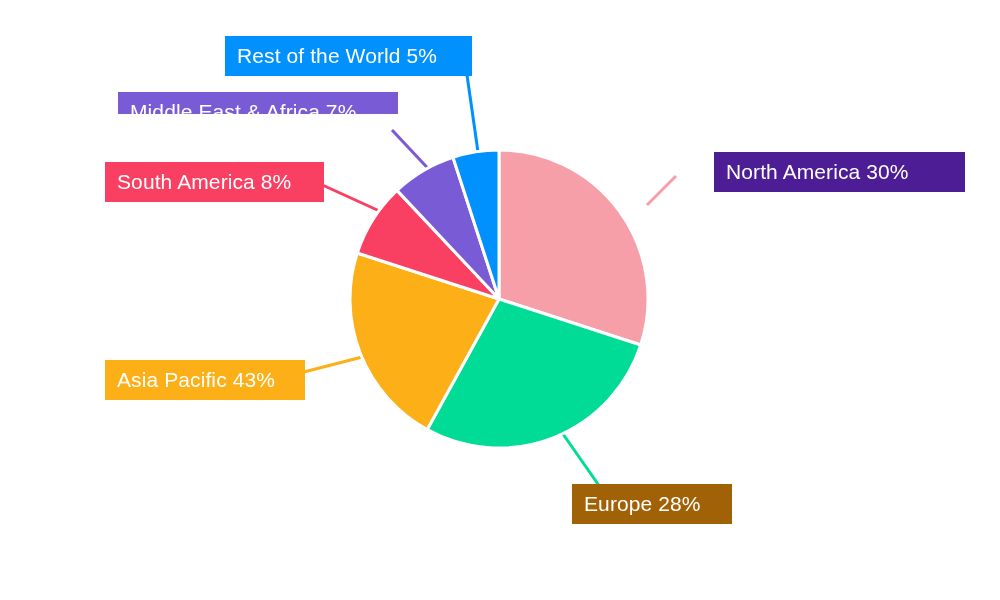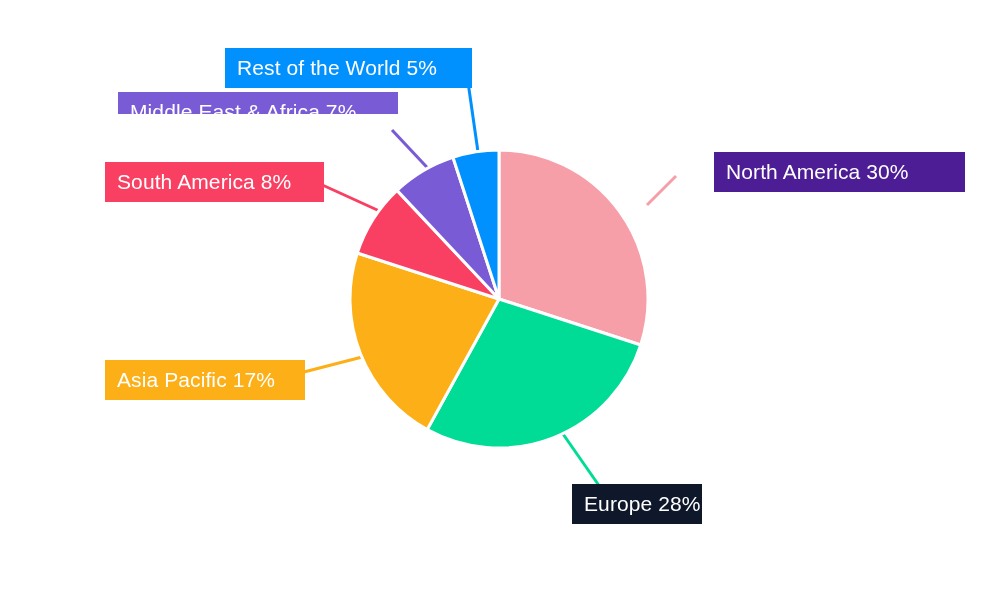--- a/index.html
+++ b/index.html
@@ -67,20 +67,20 @@
         <path d="M 499 299 L 640.71 345.04 A 149 149 0 0 1 427.22 429.57 Z" fill="#00DC96" class="slice-path"></path>
         <path d="M 499 299 L 427.22 429.57 A 149 149 0 0 1 357.29 252.96 Z" fill="#FCAF17" class="slice-path"></path>
         <path d="M 499 299 L 357.29 252.96 A 149 149 0 0 1 397.00 190.38 Z" fill="#FA4062" class="slice-path"></path>
         <path d="M 499 299 L 397.00 190.38 A 149 149 0 0 1 452.96 157.29 Z" fill="#7A5BD6" class="slice-path"></path>
         <path d="M 499 299 L 452.96 157.29 A 149 149 0 0 1 499.00 150.00 Z" fill="#0091FF" class="slice-path"></path>
       </g>
   </svg>
 
   <div id="label-layer">
       <div class="pie-label" style="left: 672px; top: 152px; width: 251px; height: 40px; background: #4c1d95; color: rgb(255, 255, 255); margin-left: 42px;">North America 30%</div>
-      <div class="pie-label" style="left: 572px; top: 484px; width: 130px; height: 40px; background: #0f172a; color: rgb(255, 255, 255);">Europe 28%</div>
-      <div class="pie-label" style="left: 105px; top: 360px; width: 200px; height: 40px; background: rgb(252, 175, 23); color: rgb(255, 255, 255);">Asia Pacific 17%</div>
+      <div class="pie-label" style="left: 572px; top: 484px; width: 160px; height: 40px; background: #a16207; color: rgb(255, 255, 255);">Europe 28%</div>
+      <div class="pie-label" style="left: 105px; top: 360px; width: 200px; height: 40px; background: rgb(252, 175, 23); color: rgb(255, 255, 255);">Asia Pacific 43%</div>
       <div class="pie-label" style="left: 105px; top: 162px; width: 219px; height: 40px; background: rgb(250, 64, 98); color: #ffffff;">South America 8%</div>
       <div class="pie-label" style="left: 118px; top: 92px; width: 280px; height: 22px; background: rgb(122, 91, 214); color: rgb(255, 255, 255);">Middle East &amp; Africa 7%</div>
-      <div class="pie-label" style="left: 225px; top: 36px; width: 247px; height: 40px; background: rgb(0, 145, 255); color: rgb(255, 255, 255); margin-top: 12px;">Rest of the World 5%</div>
+      <div class="pie-label" style="left: 225px; top: 36px; width: 247px; height: 40px; background: rgb(0, 145, 255); color: rgb(255, 255, 255);">Rest of the World 5%</div>
     </div>
 
 </div>
 
 </body></html>

